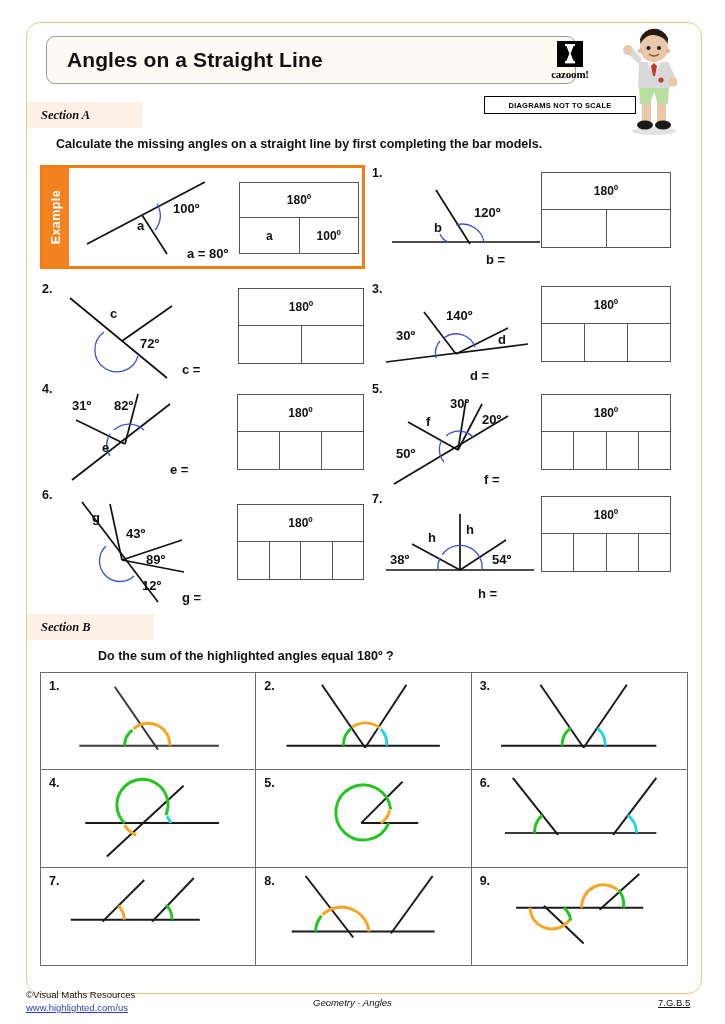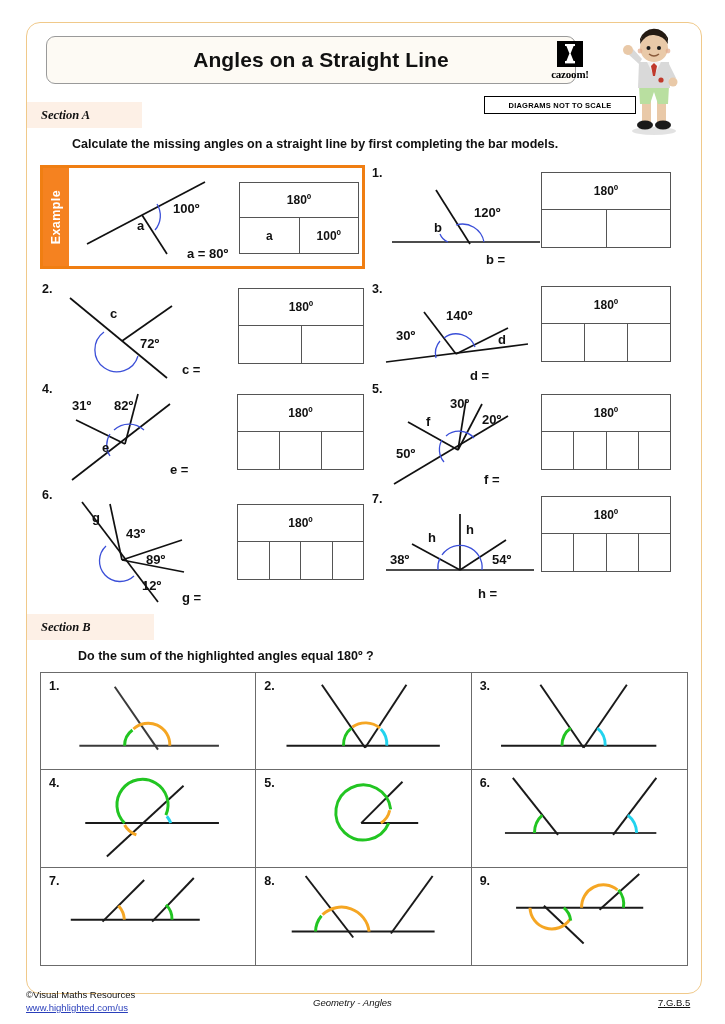--- a/index.html
+++ b/index.html
@@ -19,21 +19,21 @@
     border-radius: 14px;
     background: #ffffff;
   }
   .title-box {
     position: absolute;
     left: 46px; top: 36px;
     width: 530px; height: 48px;
     border: 1.5px solid #9a9a9a;
     border-radius: 9px;
     background: #fdfaf4;
-    display: flex; align-items: center; justify-content: center;
+    display: flex; align-items: center;
   }
   .title-text {
     font-size: 21px; font-weight: bold; color: #111;
     padding-left: 20px; letter-spacing: .1px;
   }
   .logo-box {
     position: absolute;
     left: 539px; top: 38px;
     width: 62px; height: 44px;
     display: flex; flex-direction: column;
@@ -70,22 +70,22 @@
     font-style: italic; font-weight: bold;
     font-size: 12.5px; color: #111;
   }
   #sectionA-tag { left: 27px; top: 102px; width: 115px; height: 26px; }
   #sectionB-tag { left: 27px; top: 614px; width: 127px; height: 26px; }
 
   .instruction {
     position: absolute;
     font-size: 12.5px; font-weight: bold; color: #111;
   }
-  #instrA { left: 72px; top: 137px; }
-  #instrB { left: 52px; top: 649px; padding-left: 26px; }
+  #instrA { left: 56px; top: 137px; }
+  #instrB { left: 72px; top: 649px; padding-left: 26px; }
 
   .example-box {
     position: absolute;
     left: 40px; top: 165px;
     width: 325px; height: 104px;
     border: 3px solid #f07e12;
     background: #fff;
     display: flex;
   }
   .example-tab {

